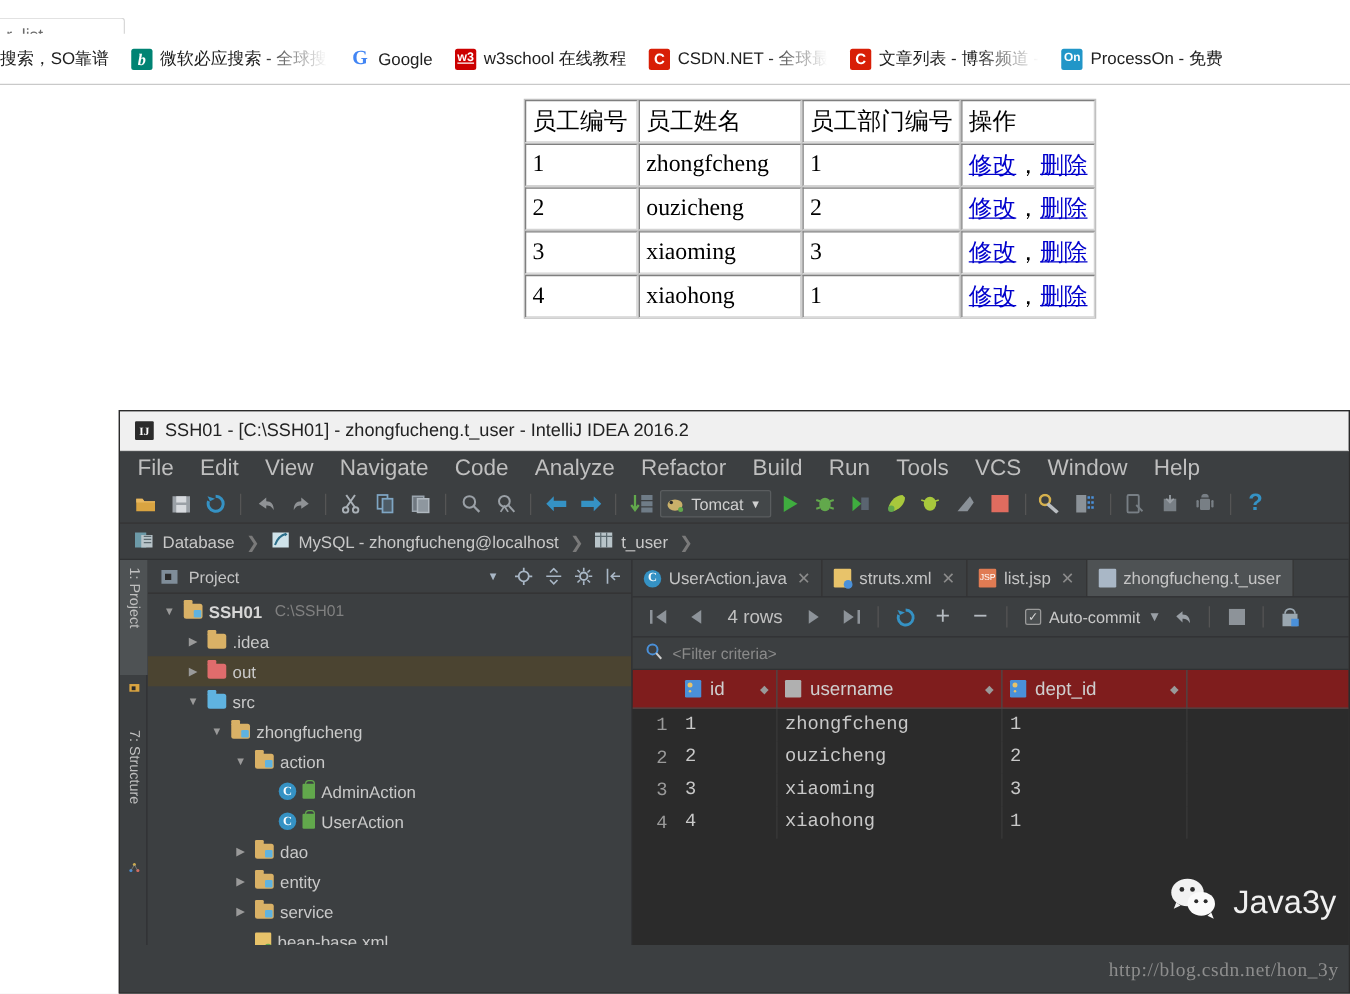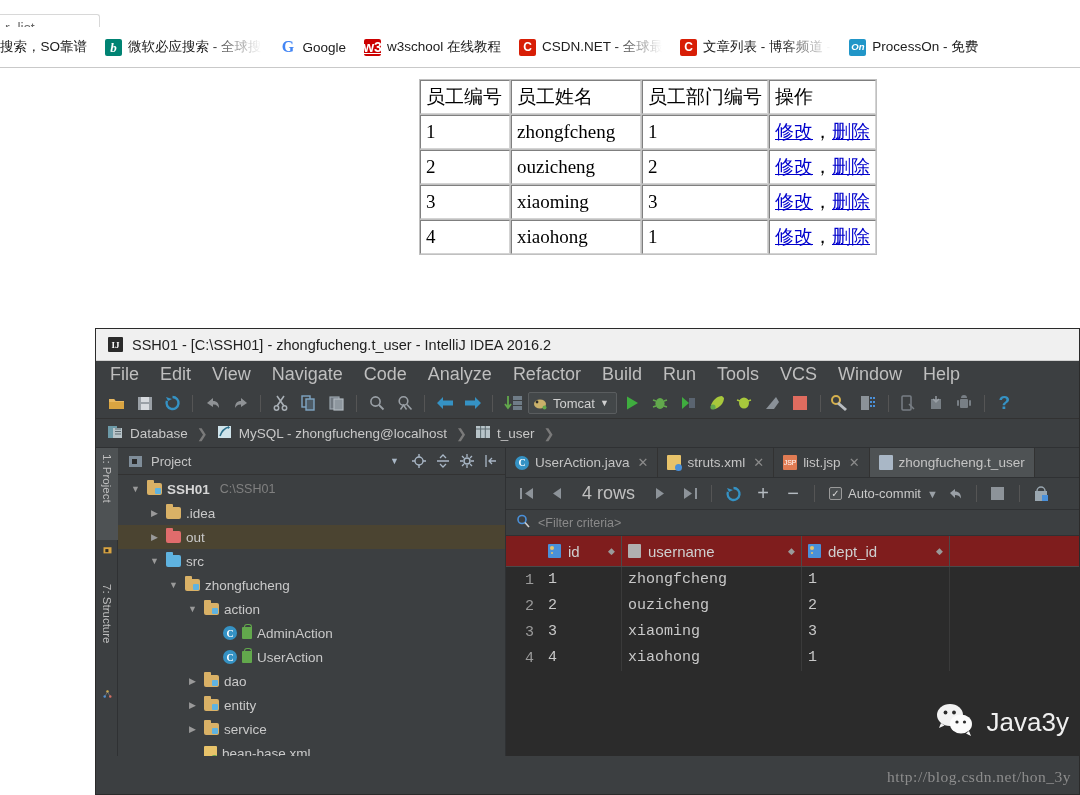--- a/index.html
+++ b/index.html
@@ -38,23 +38,23 @@
     font-size:13.5px; color:#1f1f1f; flex:none;
   }
   .bm-label { font-size:13.5px; color:#202020; }
   .bm-ico {
     width:17px; height:17px; flex:none; border-radius:2px;
     display:flex; align-items:center; justify-content:center;
     font-size:10px; font-weight:bold; color:#fff; line-height:1;
   }
   .ico-bing { background:#008373; font-family:"Liberation Serif",serif; font-size:13px; font-style:italic;}
   .ico-google { background:transparent; color:#4285f4; font-size:16px; font-weight:bold; font-family:"Liberation Serif",serif;}
-  .ico-w3 { background:#cc0000; font-size:14px;text-decoration:underline; }
+  .ico-w3 { background:#cc0000; font-size:10px;text-decoration:underline; }
   .ico-csdn { background:#d81e06; font-size:12px; font-weight:bold;}
-  .ico-on { background:#2196c8; font-size:9.5px;font-style:italic; }
+  .ico-on { background:#2196c8; font-size:9.5px; }
   .fade-r {
     -webkit-mask-image: linear-gradient(to right, #000 60%, transparent 100%);
             mask-image: linear-gradient(to right, #000 60%, transparent 100%);
   }
 
   
   .page-area { position:absolute; left:0; top:68px; width:1080px; height:260px; background:#fff; }
   table.emp {
     position:absolute; left:419px; top:11px;
     border-collapse:separate; border-spacing:1px;
@@ -202,21 +202,21 @@
   .ft-xml::after{content:"";position:absolute;right:-1px;bottom:-1px;width:7px;height:7px;background:#4a90d9;border-radius:50%;}
   .ft-jsp  { background:#e07b53; color:#fff; font-size:7px; display:flex;align-items:center;justify-content:center; }
   .ft-tbl  { background:#a9b7c6; }
 
   .dbtoolbar {
     height:32px; background:#3c3f41; display:flex; align-items:center;
     padding-left:8px; gap:4px; border-bottom:1px solid #2f3133;
   }
   .dtb { width:26px;height:24px;display:flex;align-items:center;justify-content:center;
          color:#9aa0a6; font-size:14px; flex:none; }
-  .rows-label { font-size:18px; color:#c0c0c0; padding:0 8px; white-space:nowrap; }
+  .rows-label { font-size:15px; color:#c0c0c0; padding:0 8px; white-space:nowrap; }
   .autocommit { display:flex;align-items:center;gap:6px; font-size:13px; color:#c9c9c9; padding-left:6px; white-space:nowrap;}
   .chk { width:13px;height:13px;border:1px solid #9a9a9a;border-radius:2px;background:#4a4e50;
          display:flex;align-items:center;justify-content:center;font-size:10px;color:#d6d6d6;}
 
   .filterbar {
     height:26px; background:#3c3f41; display:flex; align-items:center; gap:8px;
     padding-left:10px; font-size:12.5px; color:#8a8a8a; border-bottom:1px solid #2f3133;
   }
 
   .grid { flex:1; background:#2b2b2b; overflow:hidden; font-family:"Liberation Mono", monospace; }

